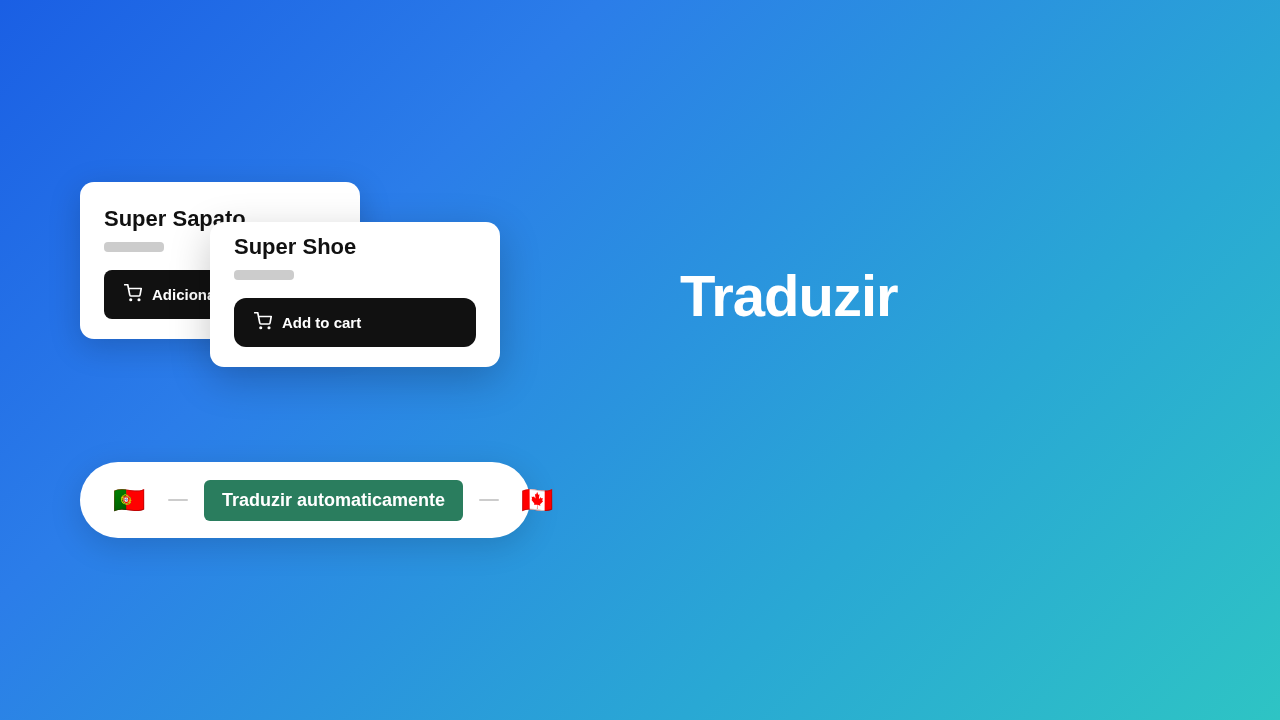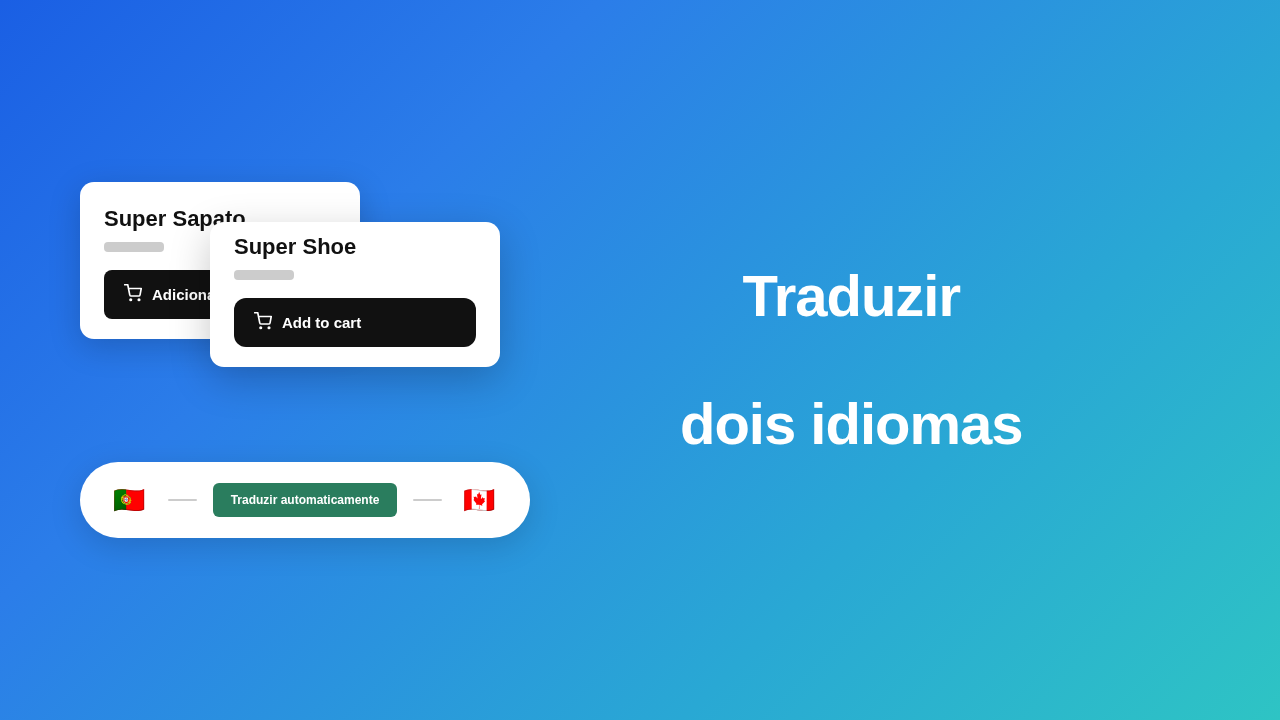--- a/index.html
+++ b/index.html
@@ -159,21 +159,21 @@
       border-radius: 1px;
       min-width: 20px;
     }
 
     .translate-btn {
       background: #2a7d5e;
       color: white;
       border: none;
       border-radius: 6px;
       padding: 10px 18px;
-      font-size: 12px;
+      font-size: 18px;
       font-weight: 600;
       cursor: pointer;
       white-space: nowrap;
     }
 
     
     .cart-icon {
       display: inline-block;
       flex-shrink: 0;
     }
@@ -239,15 +239,15 @@
       <span>🇨🇦</span>
     </div>
   </div>
 
 </div>
 
 <div class="right-section">
   <h1 class="headline">
     <span>Traduzir</span><br>
     <br>
-    <span>dois idiomas</span><br>
+    <br>
   </h1>
 </div>
 
 </body></html>

